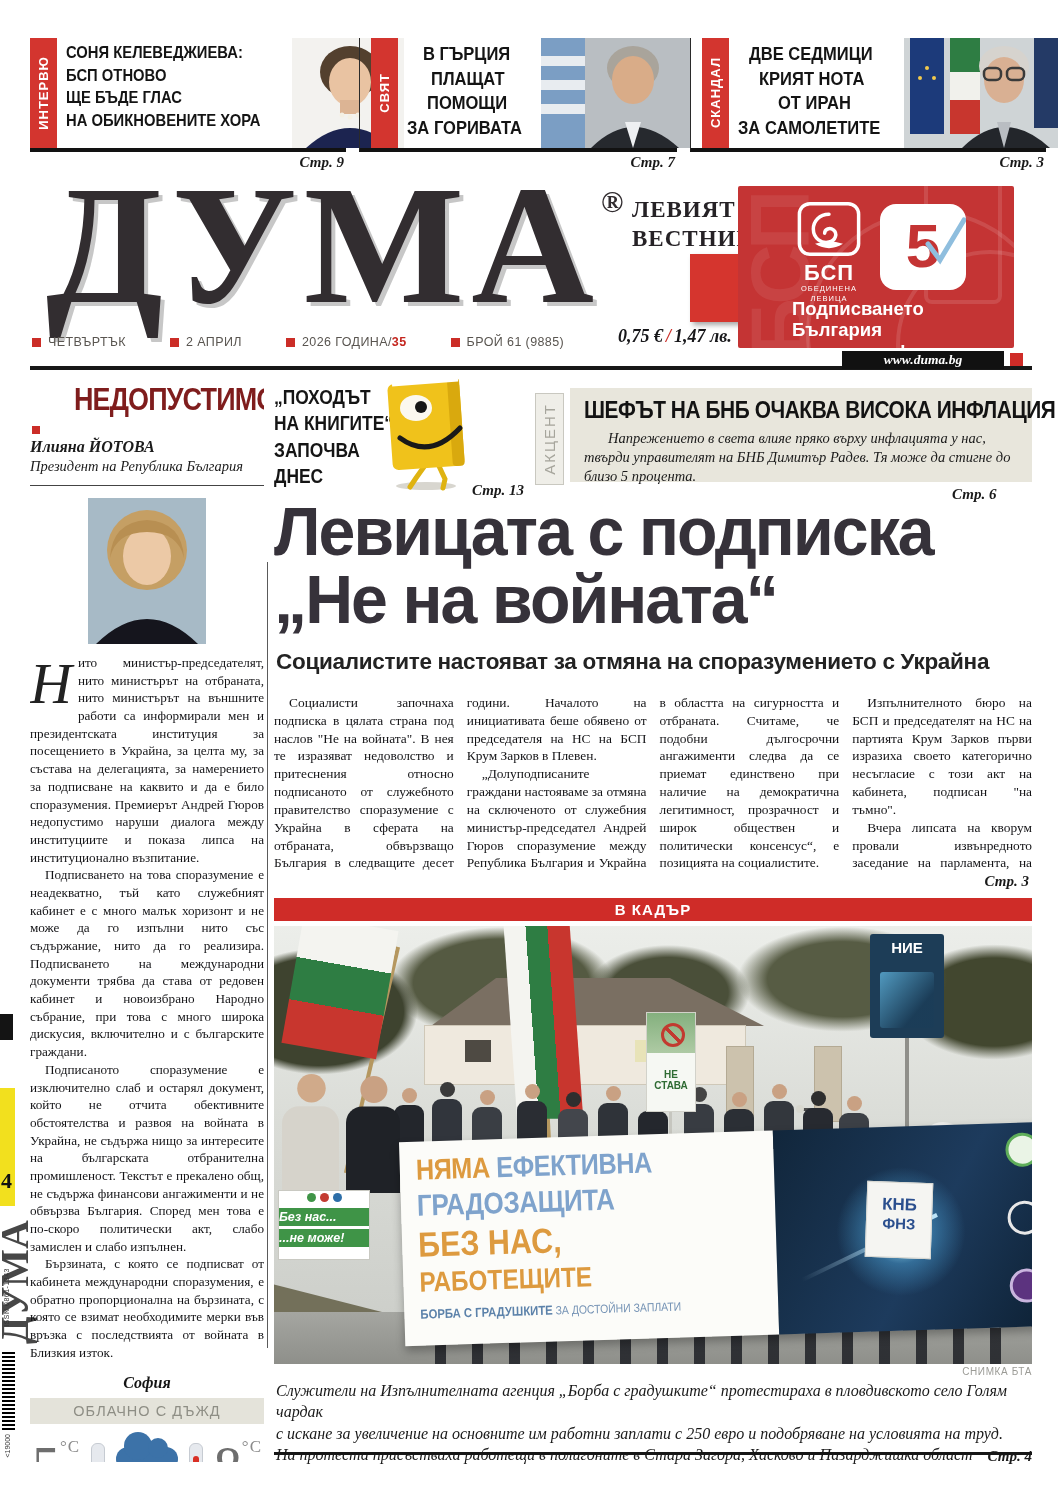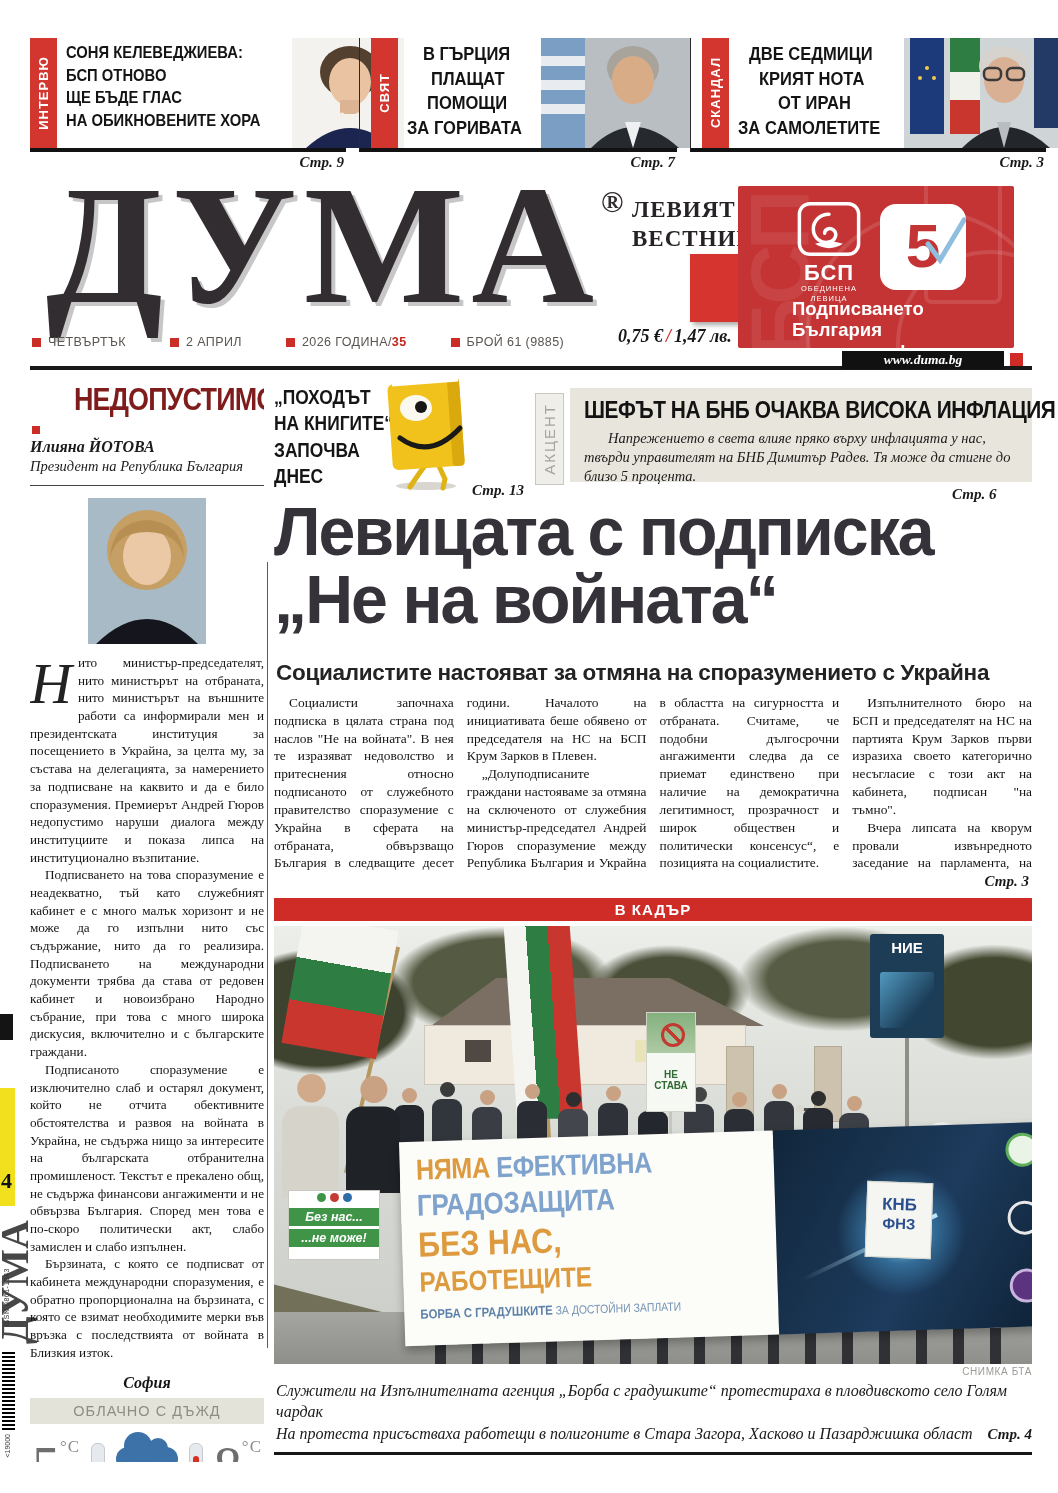--- a/index.html
+++ b/index.html
@@ -118,21 +118,21 @@
   .aklabel span{writing-mode:vertical-rl;transform:rotate(180deg);color:#a6a59c;font-size:15px;letter-spacing:2px;}
   .akbox{position:absolute;left:296px;top:8px;width:462px;height:94px;background:#e8e6dc;
     padding:8px 14px;box-sizing:border-box;}
   .aktitle{font:bold 24px "Liberation Sans",sans-serif;color:#131313;letter-spacing:-.5px;white-space:nowrap;}
   .aktext{margin-top:5px;font:italic 14.5px/1.32 "Liberation Serif",serif;color:#1a1a1a;text-indent:24px;}
   .akpage{position:absolute;left:678px;top:106px;}
 
   .headline{position:absolute;left:0;top:118px;color:#36323a;font-weight:bold;
     font-size:69px;line-height:.99;letter-spacing:-2px;white-space:nowrap;}
   .headline div{transform:scaleX(.96);transform-origin:0 50%;}
-  .subhead{position:absolute;left:2px;top:280px;font-weight:bold;font-size:22.5px;color:#232323;
+  .subhead{position:absolute;left:2px;top:269px;font-weight:bold;font-size:22.5px;color:#232323;
     letter-spacing:-.3px;white-space:nowrap;}
 
   .article{position:absolute;left:0;top:314px;width:758px;height:196px;overflow:hidden;
     column-count:4;column-gap:13px;font:13.4px/1.33 "Liberation Serif",serif;text-align:justify;color:#131316;}
   .article p{margin:0;text-indent:15px;}
   .artwrap{position:absolute;left:0;top:314px;width:758px;height:196px;}
   .artpage{position:absolute;right:3px;bottom:0;background:#fff;padding-left:10px;}
 
   .vkbar{position:absolute;left:0;top:518px;width:758px;height:23px;background:#cf2c28;
     color:#fff;text-align:center;font-weight:bold;font-size:15px;letter-spacing:1px;line-height:23px;}
@@ -179,22 +179,22 @@
     background:linear-gradient(130deg,rgba(90,170,210,.85),rgba(20,60,90,.2) 70%);border-radius:3px;}
   .niepole{position:absolute;left:631px;top:112px;width:4px;height:128px;background:#8f8f8a;}
 
   .person{position:absolute;width:30px;height:66px;}
   .person i{display:block;}
   .person .head{width:15px;height:15px;border-radius:50%;background:#c9a183;margin:0 auto;}
   .person .body{width:30px;height:48px;border-radius:9px 9px 0 0;margin-top:2px;background:#2b2e33;}
   .legs{position:absolute;left:135px;top:402px;width:600px;height:36px;opacity:.9;
     background:repeating-linear-gradient(90deg,transparent 0 26px,#24262b 26px 37px);}
 
-  .sign-bn{position:absolute;left:14px;top:264px;width:90px;height:68px;background:#fff;
-    border:1px solid #c9c9c2;font-style:italic;font-weight:bold;text-align:center;}
+  .sign-bn{position:absolute;left:4px;top:264px;width:90px;height:68px;background:#fff;
+    border:1px solid #c9c9c2;font-style:italic;font-weight:bold;text-align:left;}
   .sign-bn .logos{height:12px;display:flex;justify-content:center;gap:4px;padding-top:2px;}
   .sign-bn .logos i{width:9px;height:9px;border-radius:50%;}
   .sign-bn .g1{background:#3f9447;} .sign-bn .g2{background:#c33b32;} .sign-bn .g3{background:#2d6ea8;}
   .sign-bn .bar{background:#3f9447;color:#fff;font-size:12.5px;margin-top:3px;padding:2px 0;}
 
   .sign-ns{position:absolute;left:372px;top:86px;width:50px;height:100px;background:#f6f8f3;
     border:1px solid #d2d2ca;text-align:center;box-sizing:border-box;}
   .sign-ns .img{height:40px;background:linear-gradient(#84b07e,#aecaa4);position:relative;}
   .sign-ns .img::after{content:"";position:absolute;left:14px;top:10px;width:18px;height:18px;
     border:3px solid #c23a30;border-radius:50%;background:linear-gradient(45deg,transparent 44%,#c23a30 44% 56%,transparent 56%);}
@@ -597,19 +597,20 @@
       <div class="sign-knb">
         <div class="l1">КНБ</div>
         <div class="l2">ФНЗ</div>
       </div>
     </div>
 
     <div class="credit">СНИМКА БТА</div>
 
     <div class="caption">
       <div>Служители на Изпълнителната агенция „Борба с градушките“ протестираха в пловдивското село Голям чардак</div>
+      <div>с искане за увеличение на основните им работни заплати с 250 евро и подобряване на условията на труд.</div>
       <div>На протеста присъстваха работещи в полигоните в Стара Загора, Хасково и Пазарджишка област</div>
       <span class="cappage pageref">Стр. 4</span>
     </div>
     <div class="brule"></div>
   </main>
 
 </div>
 
 </body></html>

